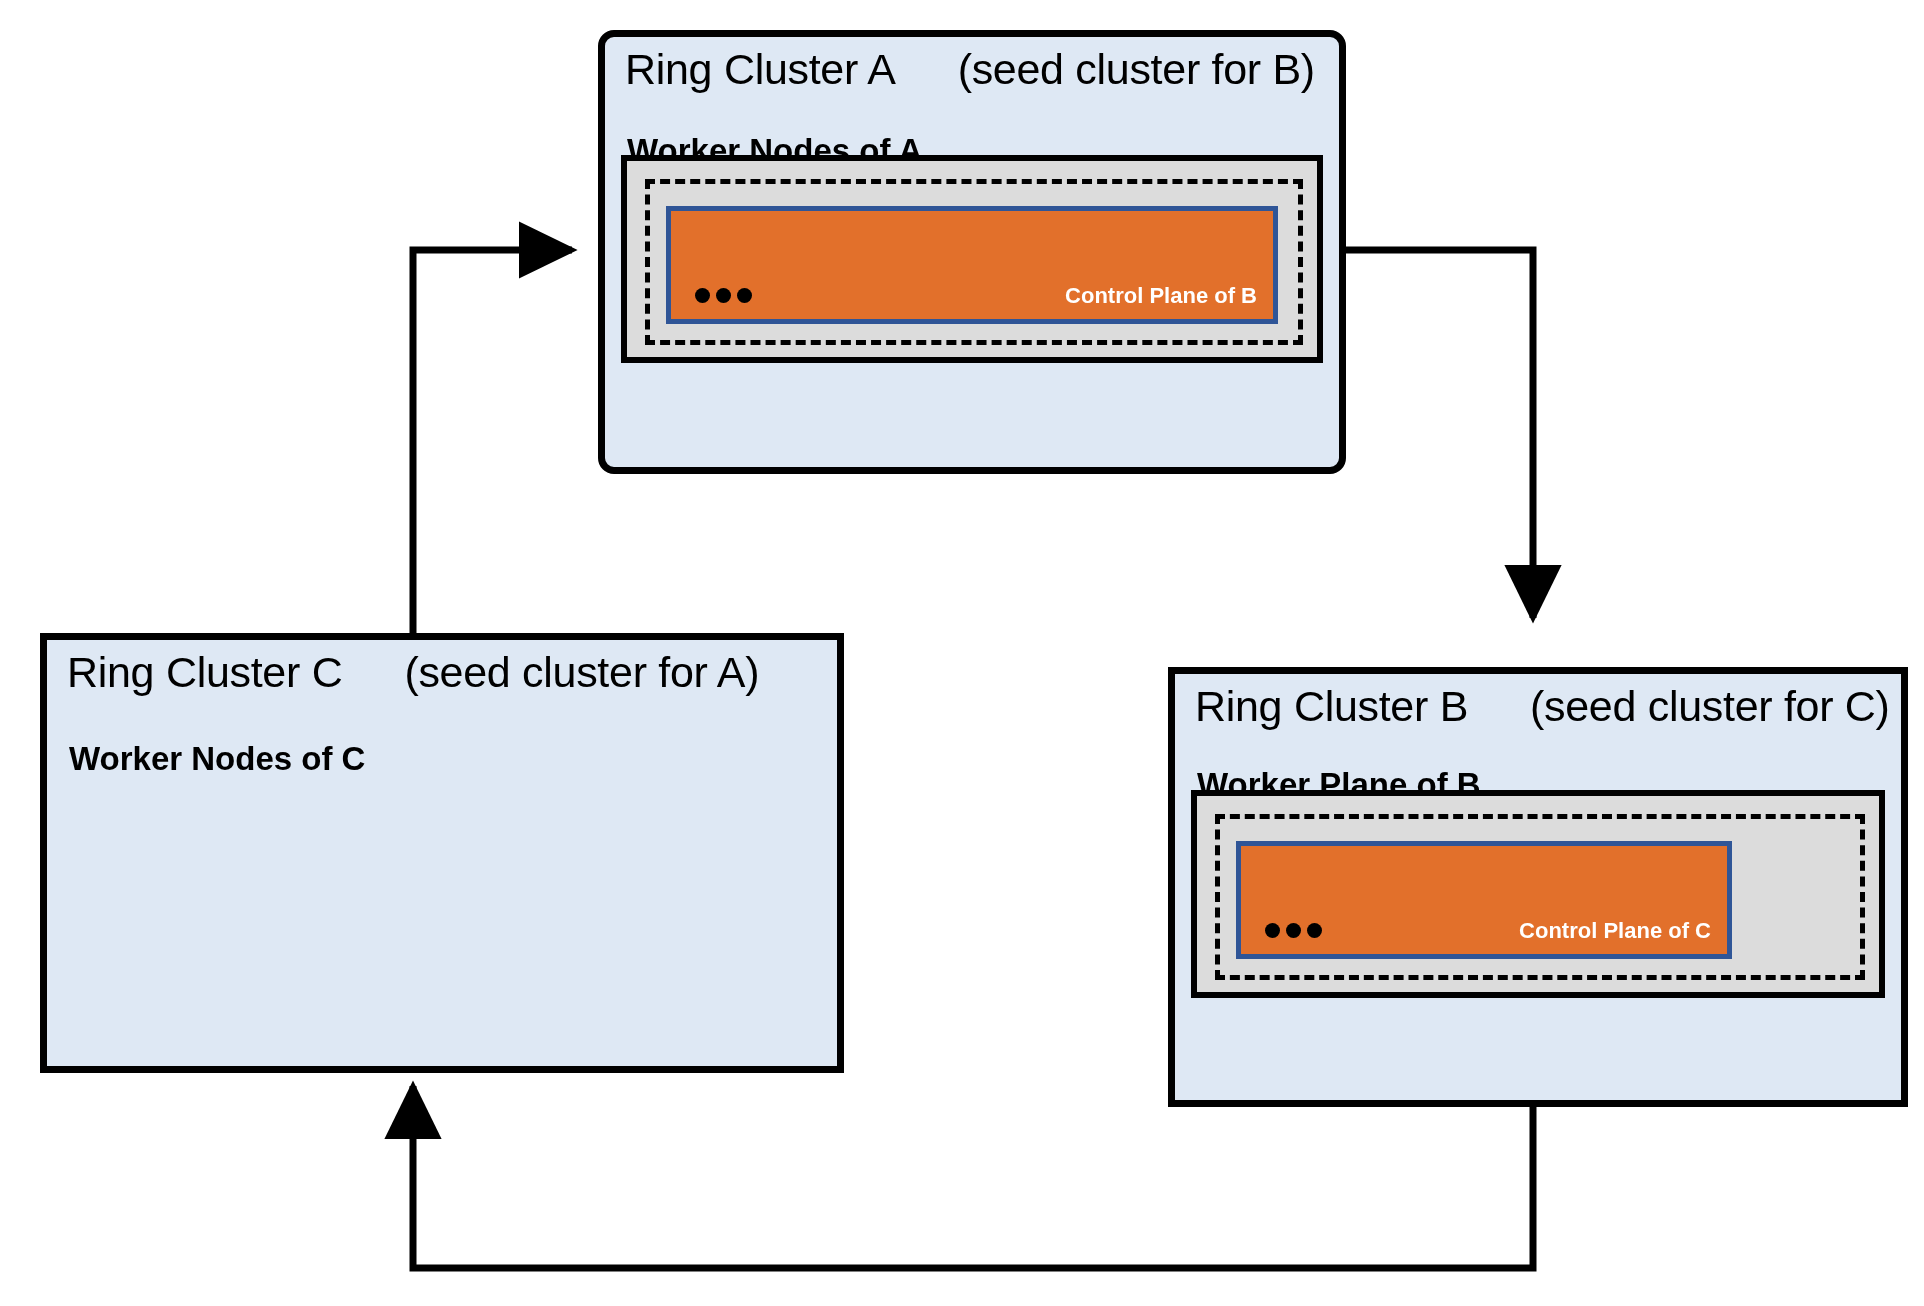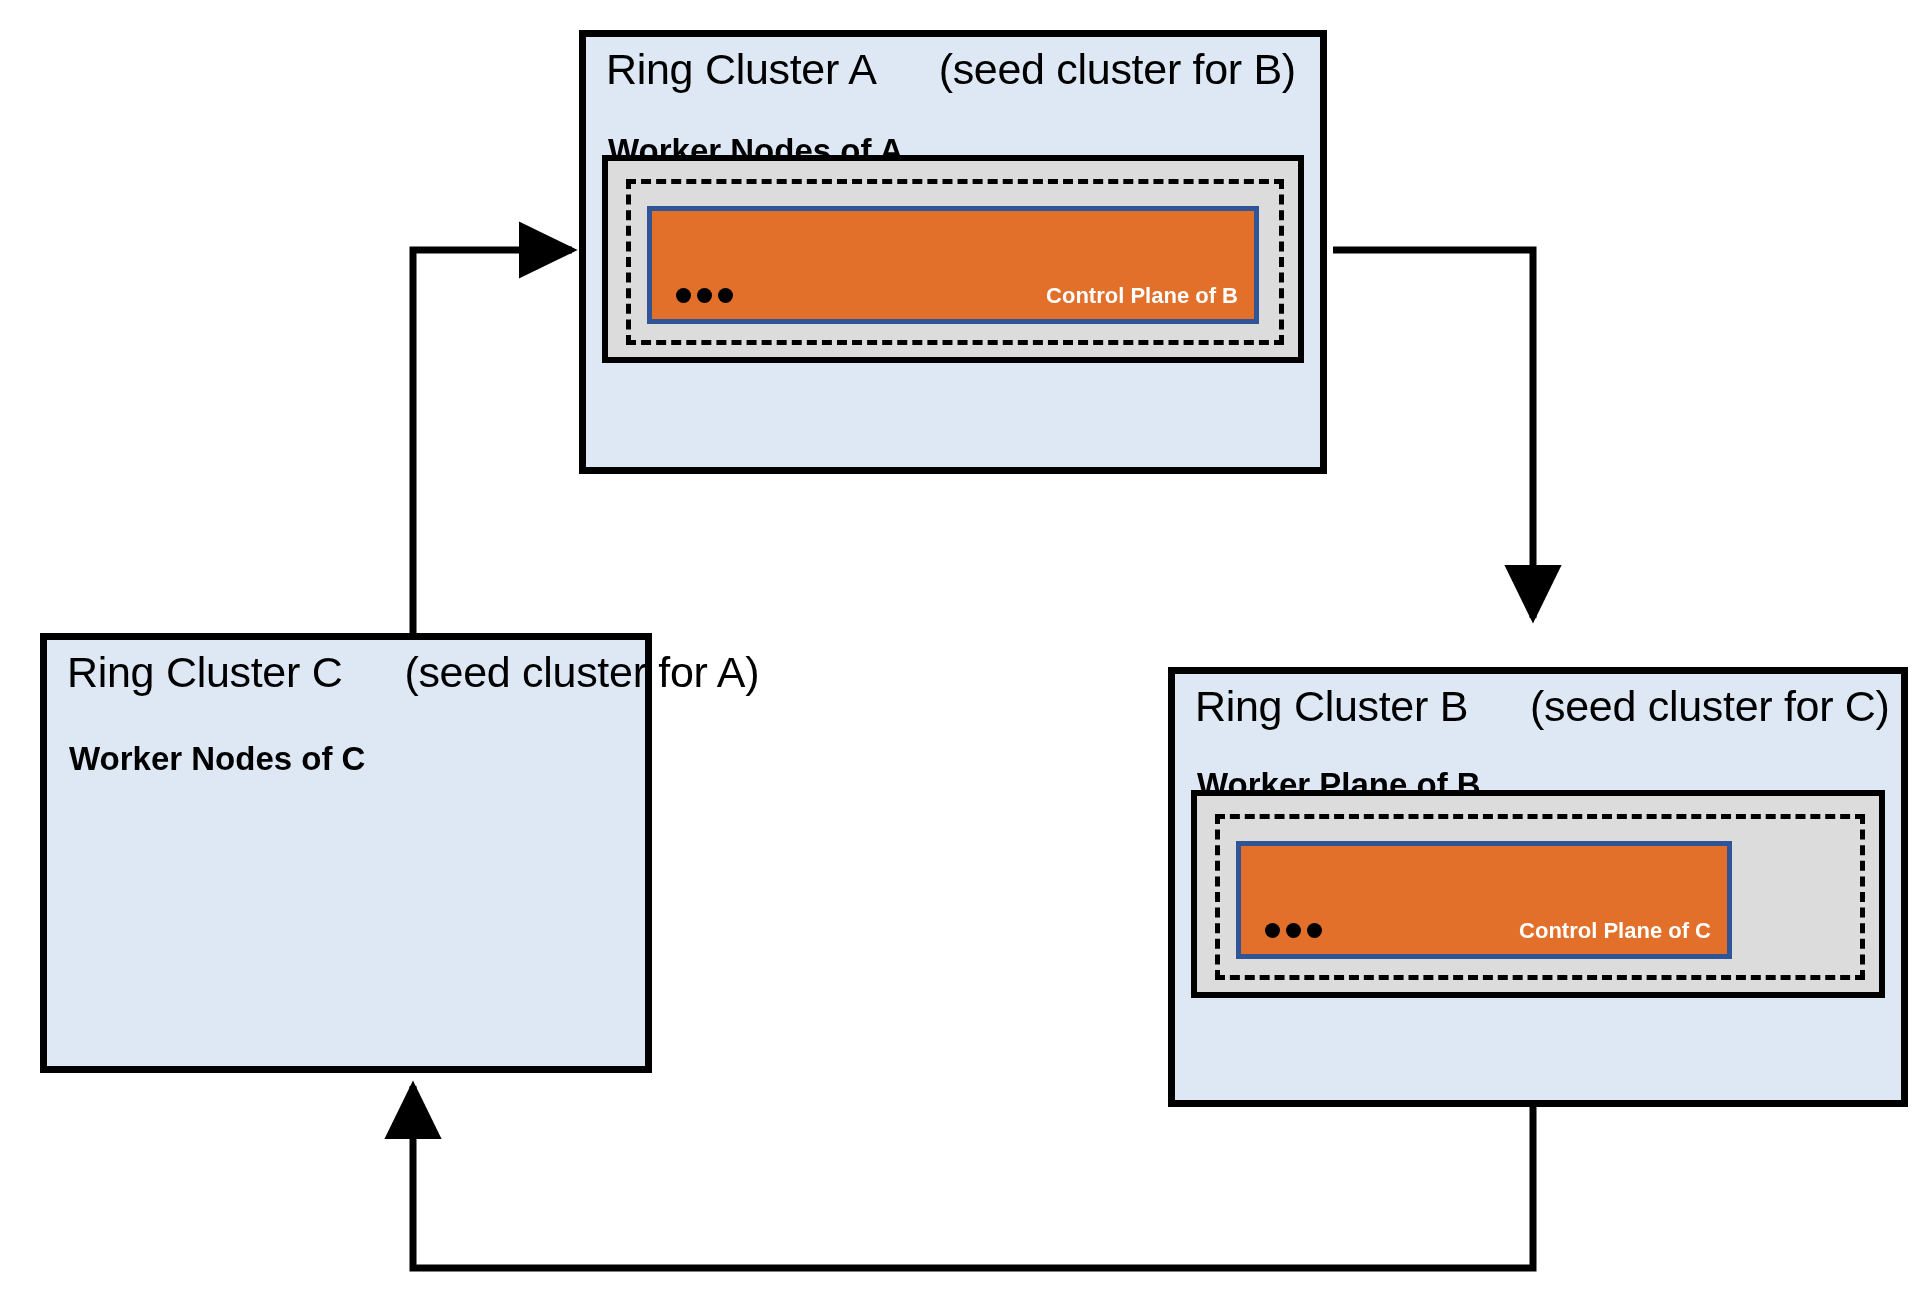--- a/index.html
+++ b/index.html
@@ -115,41 +115,41 @@
       </marker>
     </defs>
 
     <path d="M1333,250 L1533,250 L1533,618" fill="none" stroke="#000000" stroke-width="7" marker-end="url(#arrowhead)"></path>
 
     <path d="M1533,878 L1533,1268 L413,1268 L413,1086" fill="none" stroke="#000000" stroke-width="7" marker-end="url(#arrowhead)"></path>
 
     <path d="M413,633 L413,250 L572,250" fill="none" stroke="#000000" stroke-width="7" marker-end="url(#arrowhead)"></path>
   </svg>
 
-  <div class="cluster" style="left:579px; top:30px; width:748px; height:444px;">
+  <div class="cluster" style="left:598px; top:30px; width:748px; height:444px;border-radius:16px;">
     <div class="cluster-title">
       <span>Ring Cluster A</span><span class="seed">(seed cluster for B)</span>
     </div>
     <div class="worker-label" style="top:95px;">Worker Nodes of A</div>
 
     <div class="worker-box" style="left:16px; top:118px; width:702px; height:208px;">
       <div class="dashed-box" style="left:18px; top:18px; width:658px; height:166px;">
         <div class="control-plane" style="left:16px; top:22px; width:612px; height:118px;">
           <div class="dots">
             <i></i>
               <i></i>
               <i></i>
           </div>
           <div class="cp-label">Control Plane of B</div>
         </div>
       </div>
     </div>
   </div>
 
-  <div class="cluster" style="left:40px; top:633px; width:612px; height:440px;">
+  <div class="cluster" style="left:40px; top:633px; width:804px; height:440px;">
     <div class="cluster-title">
       <span>Ring Cluster C</span><span class="seed">(seed cluster for A)</span>
     </div>
     <div class="worker-label" style="top:100px;">Worker Nodes of C</div>
 
   </div>
 
   <div class="cluster" style="left:1168px; top:667px; width:740px; height:440px;">
     <div class="cluster-title">
       <span>Ring Cluster B</span><span class="seed">(seed cluster for C)</span>

